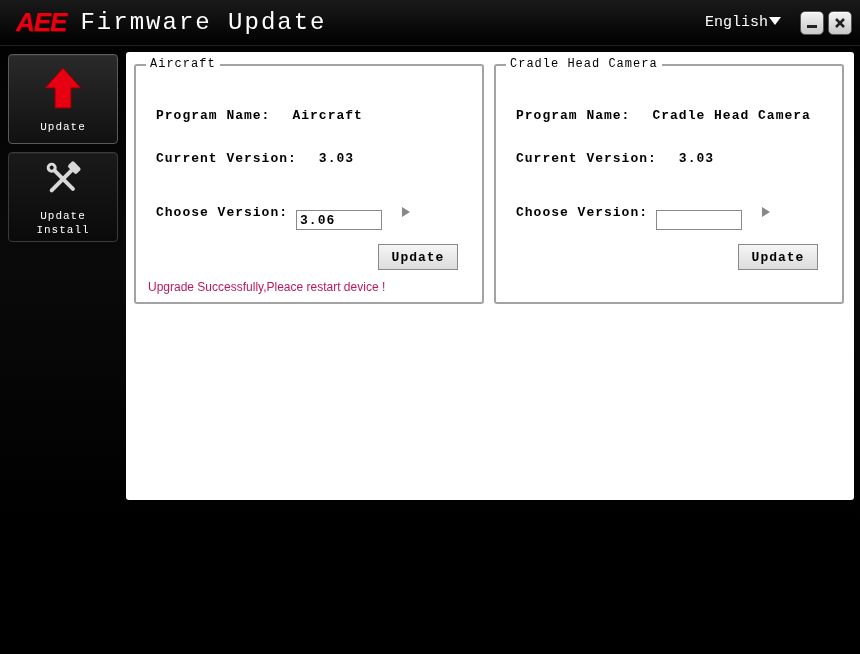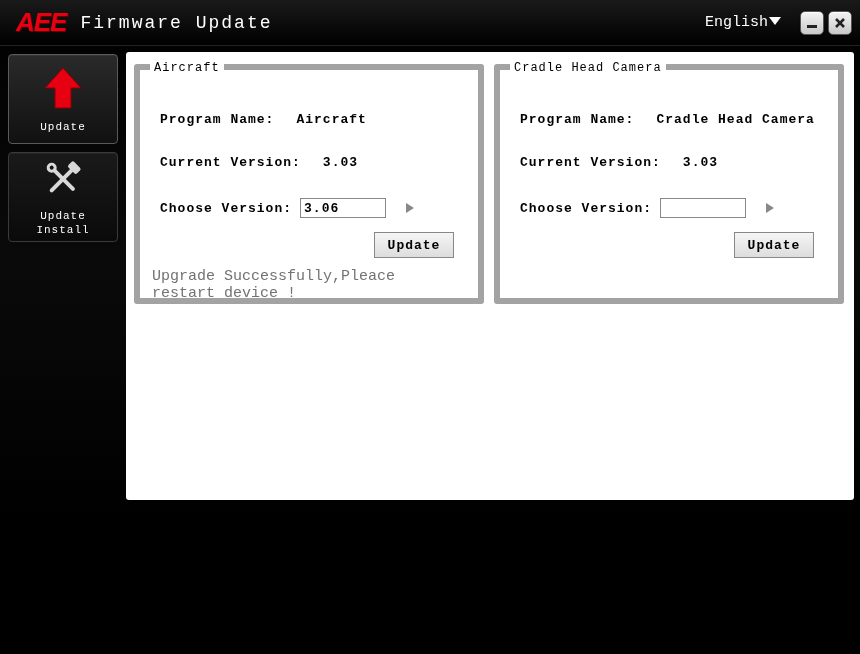--- a/index.html
+++ b/index.html
@@ -30,21 +30,21 @@
     font-weight: 900;
     font-style: italic;
     font-size: 26px;
     color: #E60012;
     letter-spacing: -1px;
     text-shadow: 1px 1px 0 #600;
     margin-right: 14px;
   }
   .title {
     color: #fff;
-    font-size: 18px;
+    font-size: 24px;
     letter-spacing: 2px;
     flex: 1;
   }
   .lang {
     color: #fff;
     font-size: 15px;
     display: flex;
     align-items: center;
     margin-right: 14px;
     cursor: pointer;
@@ -104,21 +104,21 @@
   .content {
     flex: 1;
     background: #fff;
     border-radius: 3px;
     padding: 6px 8px 8px 8px;
     display: flex;
     gap: 10px;
     align-items: flex-start;
   }
   .group {
-    border: 6px solid #a3a3a3;
+    border: 2px solid #a3a3a3;
     border-radius: 3px;
     padding: 14px 14px 12px 14px;
     width: 350px;
     height: 240px;
     position: relative;
     margin-top: 6px;
     font-size: 13px;
   }
   .group .legend {
     position: absolute;
@@ -140,20 +140,21 @@
   .row2 { margin-top: 28px; }
   .verinput {
     width: 86px;
     height: 20px;
     border: 1px solid #888;
     font-family: inherit;
     font-size: 13px;
     padding: 0 3px;
     letter-spacing: 1px;
     font-weight: bold;
+    margin-top: 16px;
   }
   .tri {
     margin-left: 10px;
     cursor: pointer;
     display: inline-flex;
   }
   .updatebtn {
     float: right;
     margin-top: 14px;
     margin-right: 10px;
@@ -162,23 +163,23 @@
     background: linear-gradient(to bottom, #f5f5f5, #ddd);
     border: 1px solid #888;
     font-family: inherit;
     font-size: 13px;
     font-weight: bold;
     letter-spacing: 1px;
     cursor: pointer;
   }
   .status {
     clear: both;
-    color: #737373;
-    font-family: Liberation Mono, monospace;
-    font-size: 15px;
+    color: #be185d;
+    font-family: Liberation Sans, sans-serif;
+    font-size: 12px;
     padding-top: 10px;
     margin-left: -2px;
   }
 </style>
 </head>
 <body>
 
 <div class="window">
 
   <div class="titlebar">

